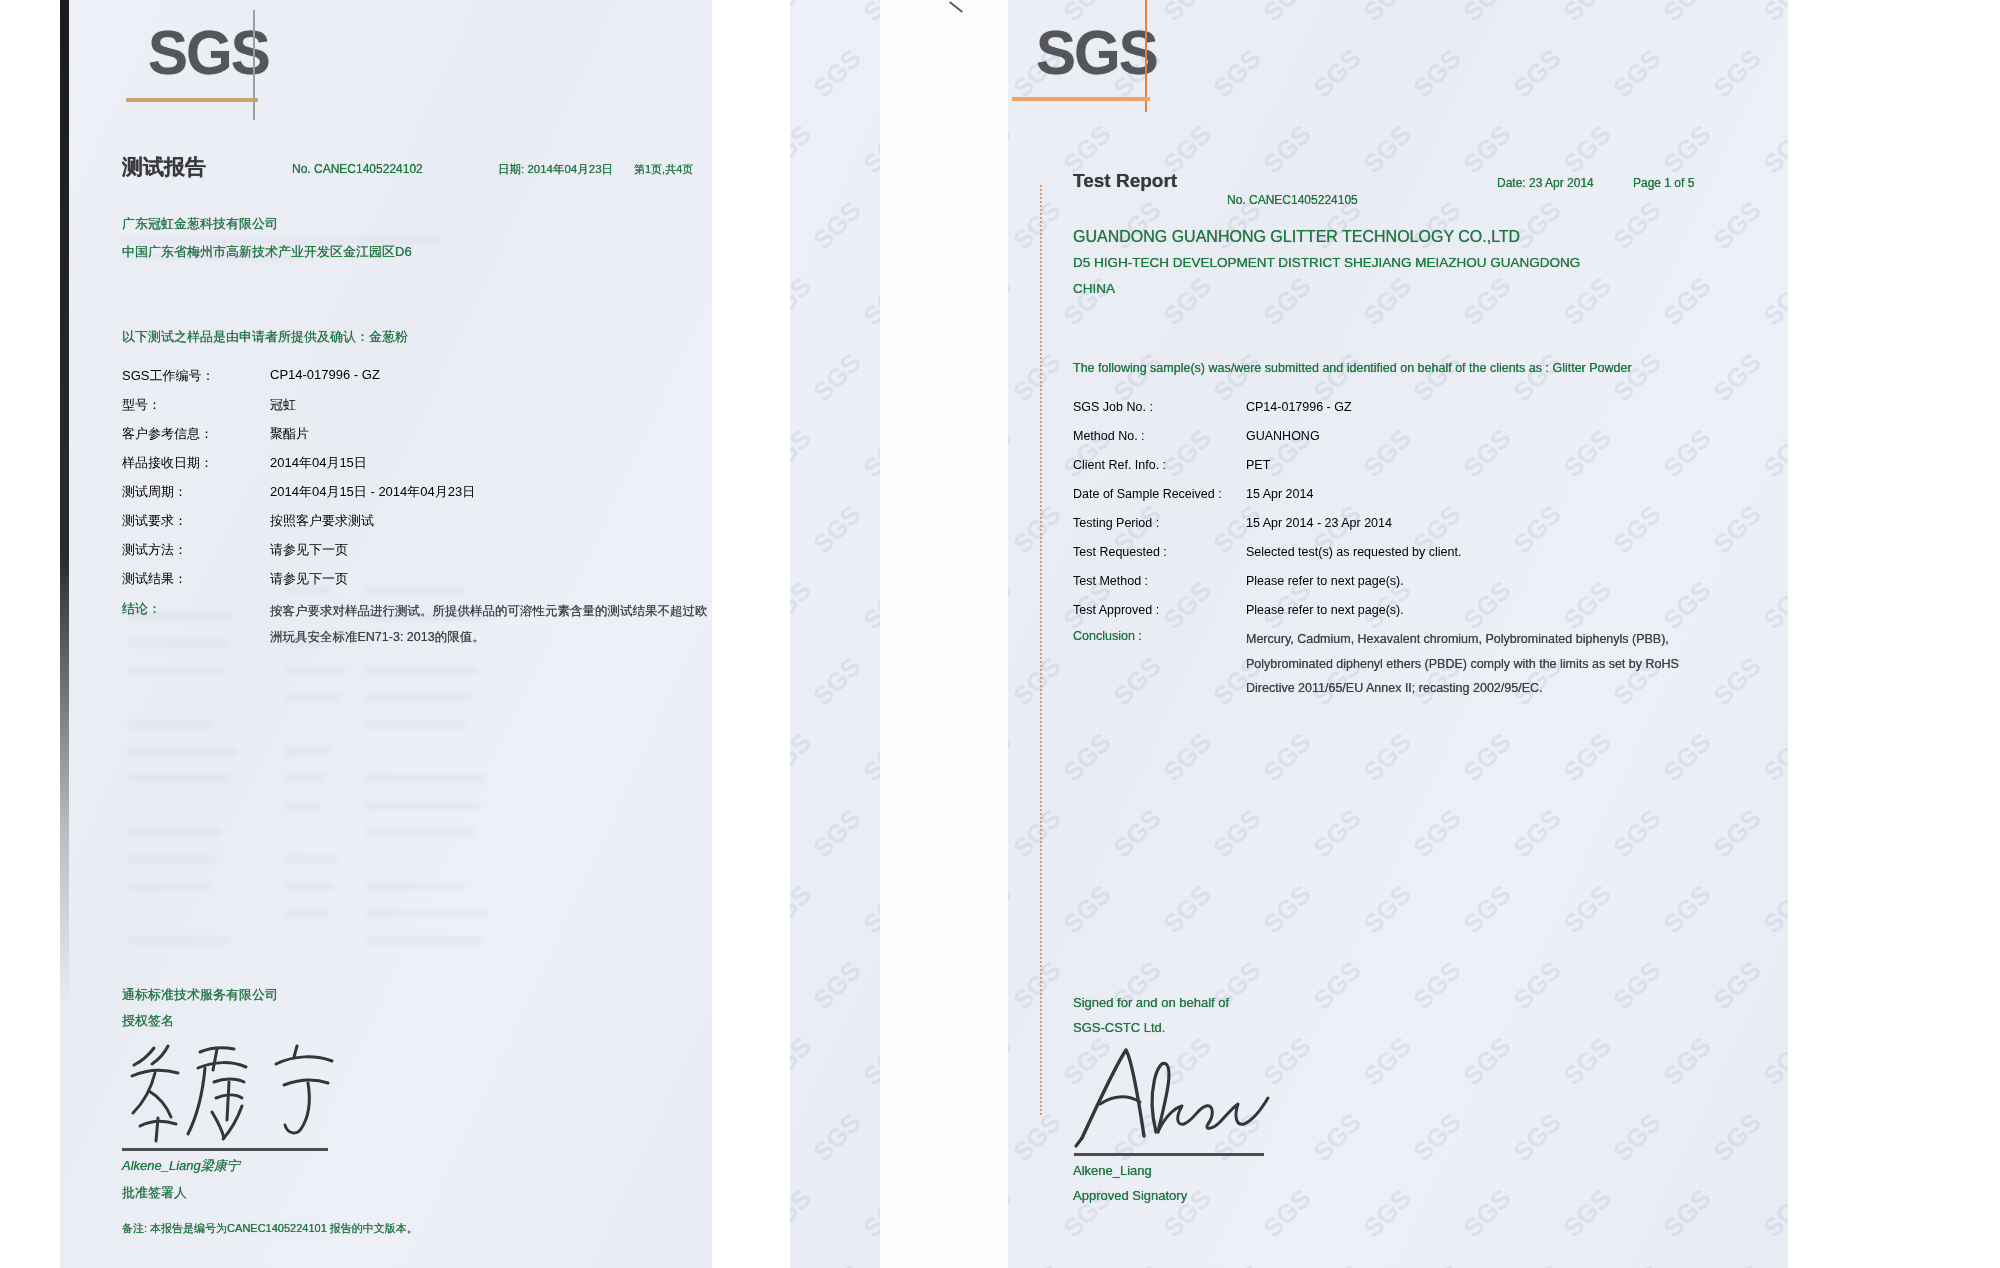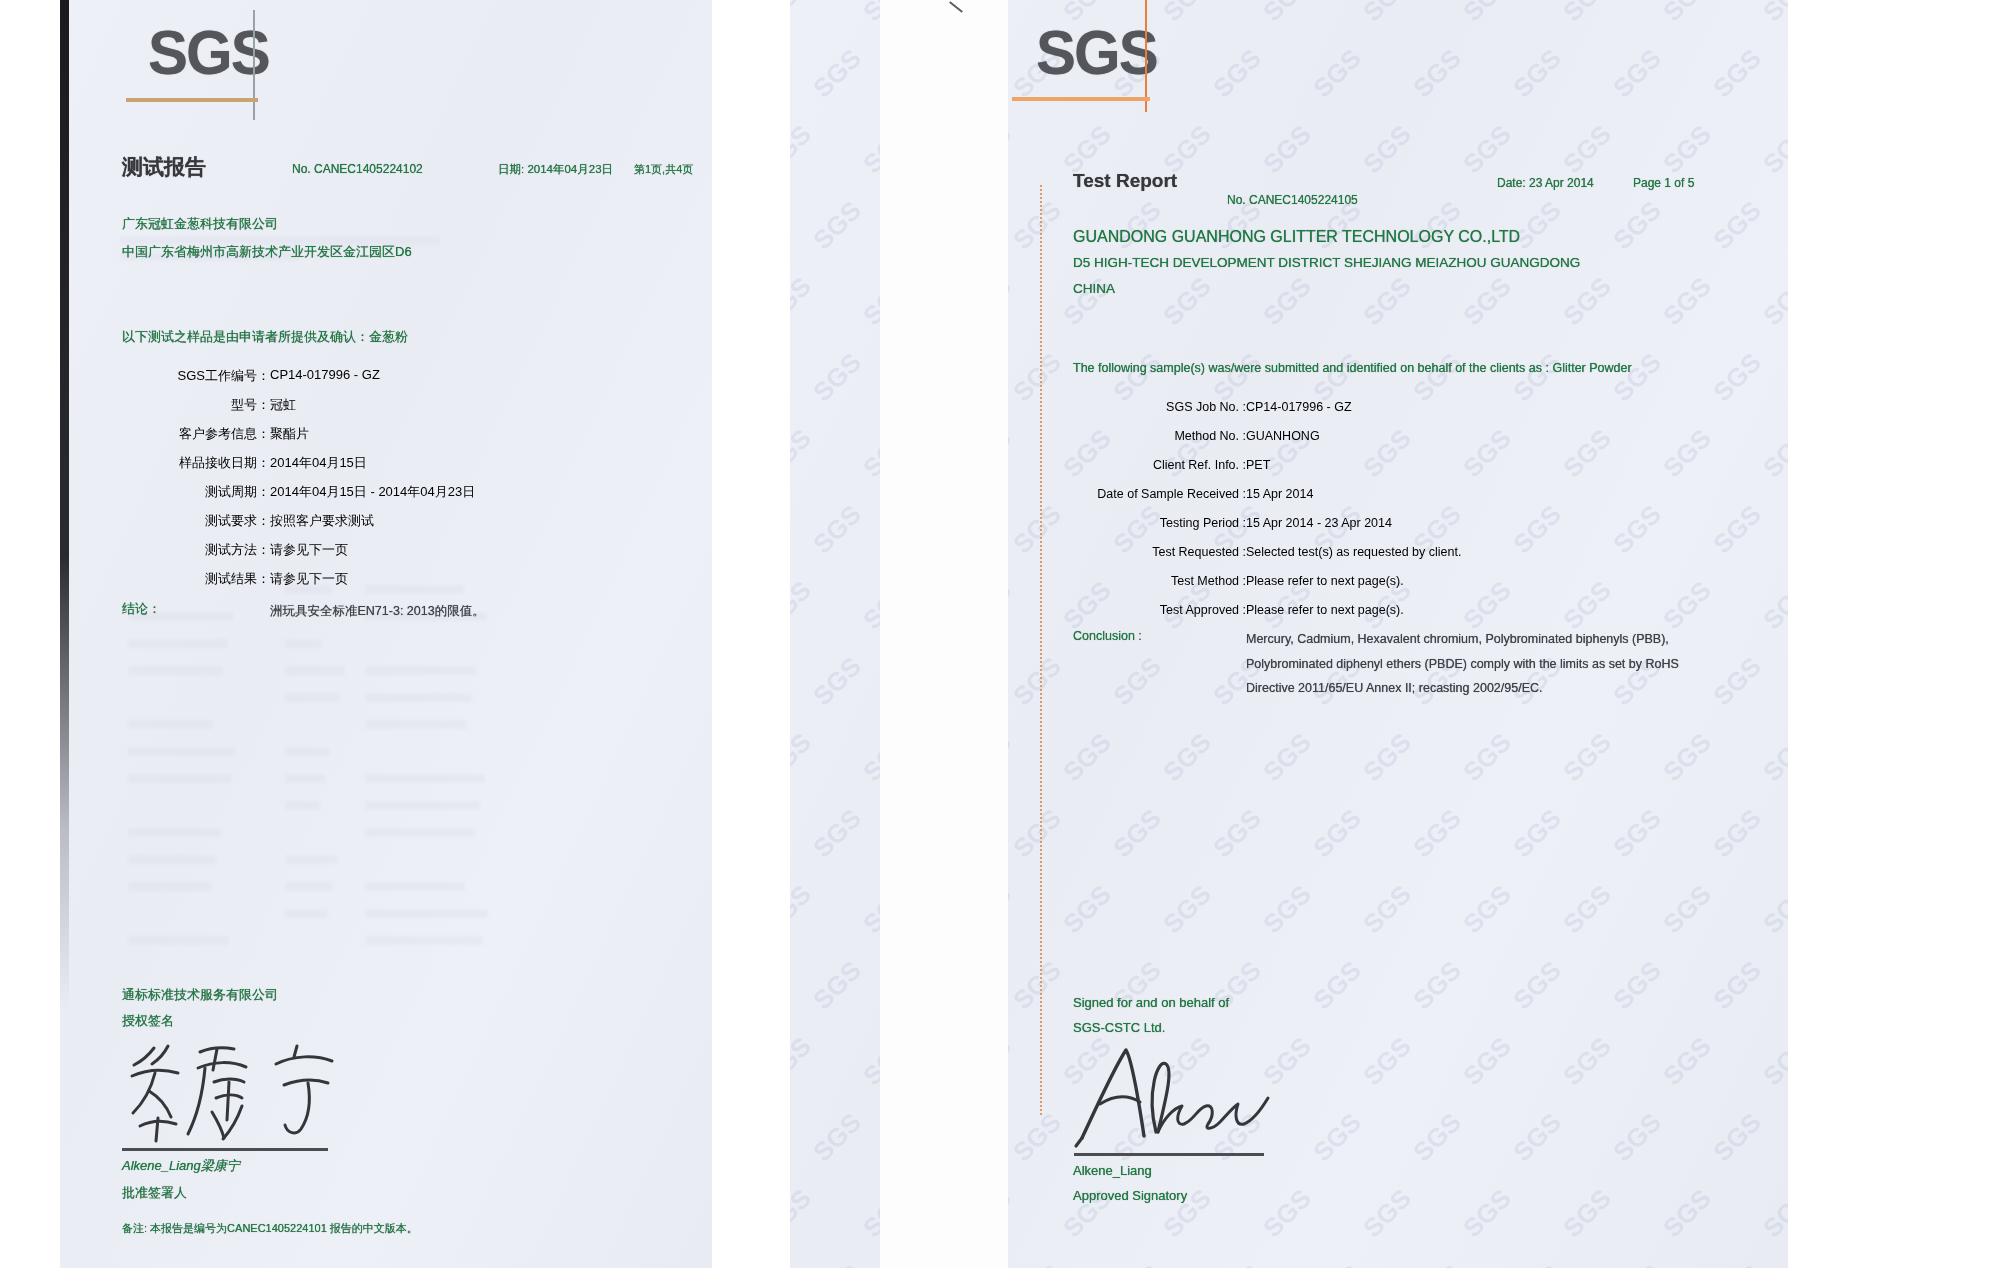--- a/index.html
+++ b/index.html
@@ -13,21 +13,21 @@
             background:linear-gradient(to bottom,#1b1b1f 0%,#2a2b30 55%,rgba(42,43,48,0.25) 82%,rgba(42,43,48,0) 100%);}
   .t{position:absolute;color:#15803d;text-shadow:0 0 0.7px rgba(63,65,70,0.85);white-space:nowrap;}
   .h-cn{font-weight:bold;font-size:21px;color:#37383d;}
   .h-en{font-weight:bold;font-size:19px;color:#37383d;}
   .meta{font-size:12px;}
   .logo{position:absolute;font-weight:bold;color:#55565b;font-size:60px;letter-spacing:-2px;
         transform:scaleY(1.05);transform-origin:top left;text-shadow:0 0 1px rgba(85,86,91,0.6);}
   .vline{position:absolute;width:2px;}
   .uline{position:absolute;height:4px;}
   .fields{position:absolute;font-size:13px;}
-  .frow{display:flex;height:29px;align-items:flex-start;text-align:right;}
+  .frow{display:flex;height:29px;align-items:flex-start;}
   .frow .lbl{flex:0 0 auto;}
   #fieldsLeft{left:122px;top:367px;width:560px;font-size:13px;}
   #fieldsLeft .lbl{width:148px;}
   #fieldsRight{left:1073px;top:400px;width:660px;font-size:12.5px;}
   #fieldsRight .lbl{width:173px;}
   .conc{position:absolute;line-height:26px;font-size:12.5px;color:#3f4146;
         text-shadow:0 0 0.7px rgba(63,65,70,0.85);}
   .wm{position:absolute;font-weight:bold;font-size:26px;color:rgba(145,155,190,0.17);
       transform:rotate(-45deg);}
   .gbar{position:absolute;height:9px;background:#7e87ae;opacity:0.055;filter:blur(1.5px);border-radius:2px;}
@@ -126,20 +126,21 @@
       <span class="val">请参见下一页</span>
     </div>
     <div class="frow">
       <span class="lbl">测试结果：</span>
       <span class="val">请参见下一页</span>
     </div>
   </div>
 
   <div class="t" style="left:122px;top:600px;font-size:13px;">结论：</div>
   <div class="conc" style="left:270px;top:598px;width:450px;">
+    <div>按客户要求对样品进行测试。所提供样品的可溶性元素含量的测试结果不超过欧</div>
     <div>洲玩具安全标准EN71-3: 2013的限值。</div>
   </div>
 
   <div class="t" style="left:122px;top:986px;font-size:13px;">通标标准技术服务有限公司</div>
   <div class="t" style="left:122px;top:1012px;font-size:13px;">授权签名</div>
 
   <svg class="sig" style="left:124px;top:1040px;" width="215" height="105" viewBox="0 0 215 105">
     <path d="M30 8 C24 16 16 22 10 25" stroke-width="3"></path>
     <path d="M44 6 C40 14 34 20 28 24" stroke-width="3"></path>
     <path d="M8 36 C24 29 40 29 54 33" stroke-width="3"></path>

